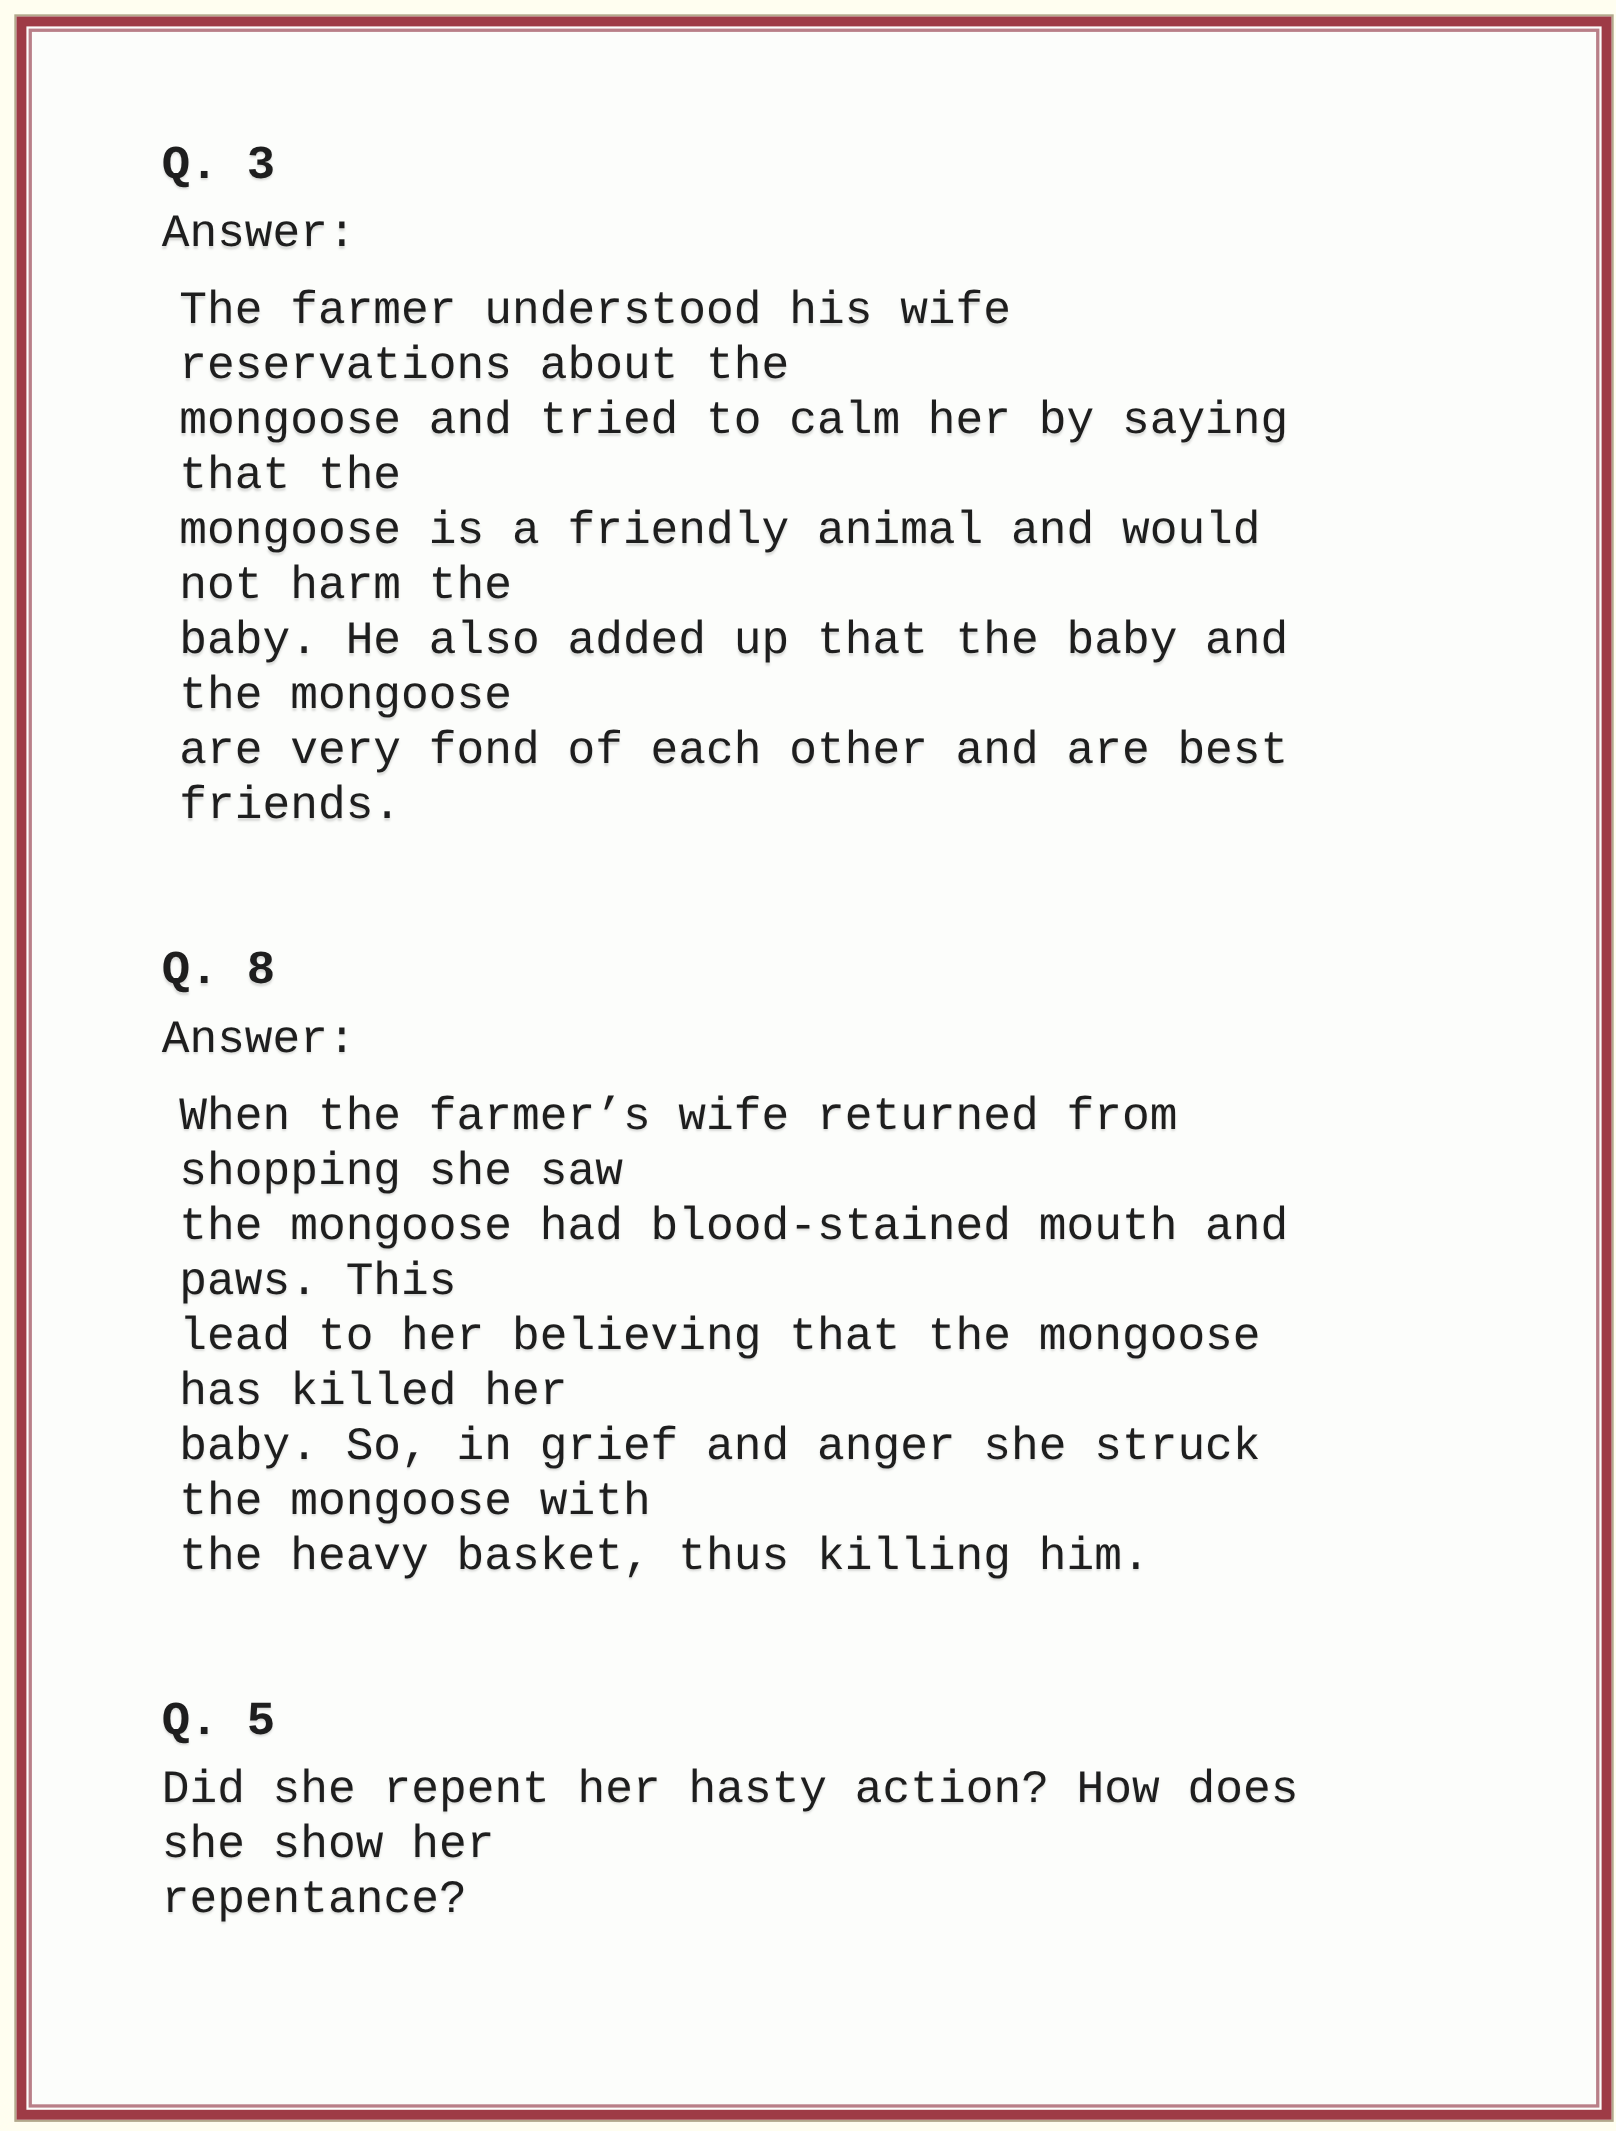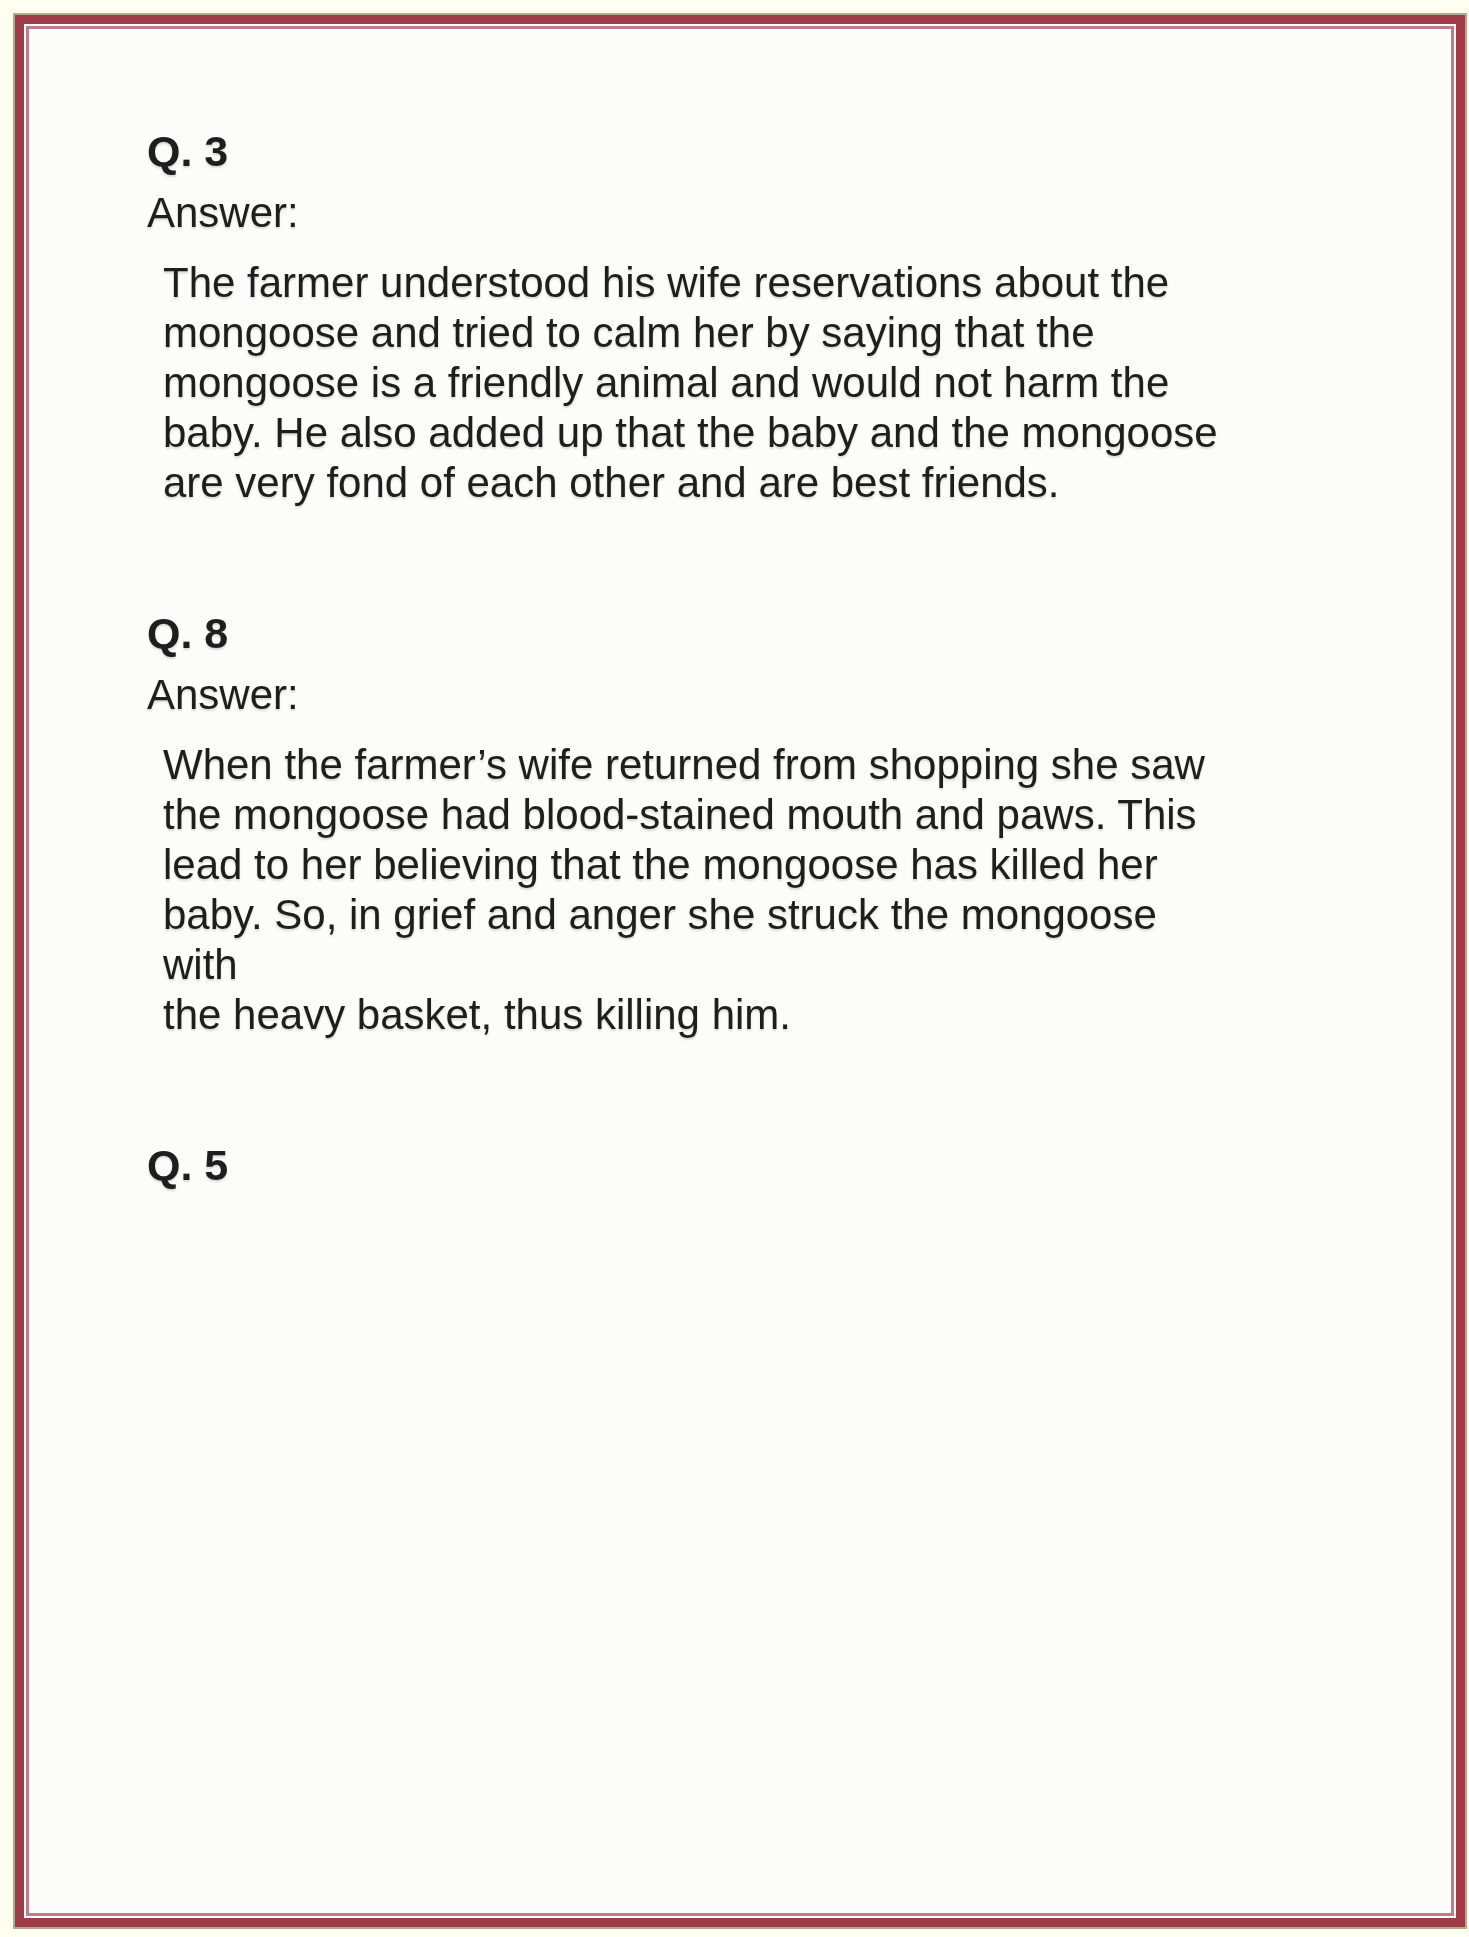--- a/index.html
+++ b/index.html
@@ -9,21 +9,21 @@
     --maroon:#9e3b46;
     --pink:#b97f88;
     --text:#1e1e1e;
   }
   html,body{margin:0;padding:0;}
   body{background:var(--outside);}
   .page{
     position:relative;
     width:1469px;height:1937px;
     background:var(--outside);
-    font-family:Liberation Sans, sans-serif;
+    font-family:Liberation Mono, monospace;
     overflow:hidden;
   }
   .frame{
     position:absolute;
     top:15px;left:15px;right:4px;bottom:10px;
     border:9px solid var(--maroon);
     box-shadow:0 0 0 2px var(--hairline);
     background:var(--paper);
   }
   .frame-inner{
@@ -86,16 +86,18 @@
       <p class="a-label">Answer:</p>
       <p class="a-text">When the farmer’s wife returned from shopping she saw
 the mongoose had blood-stained mouth and paws. This
 lead to her believing that the mongoose has killed her
 baby. So, in grief and anger she struck the mongoose with
 the heavy basket, thus killing him.</p>
     </section>
 
     <section class="qa-section">
       <h2 class="q-heading">Q. 5</h2>
+      <p class="q-text">Did she repent her hasty action? How does she show her
+repentance?</p>
     </section>
 
   </div>
 </div>
 
 </body></html>

